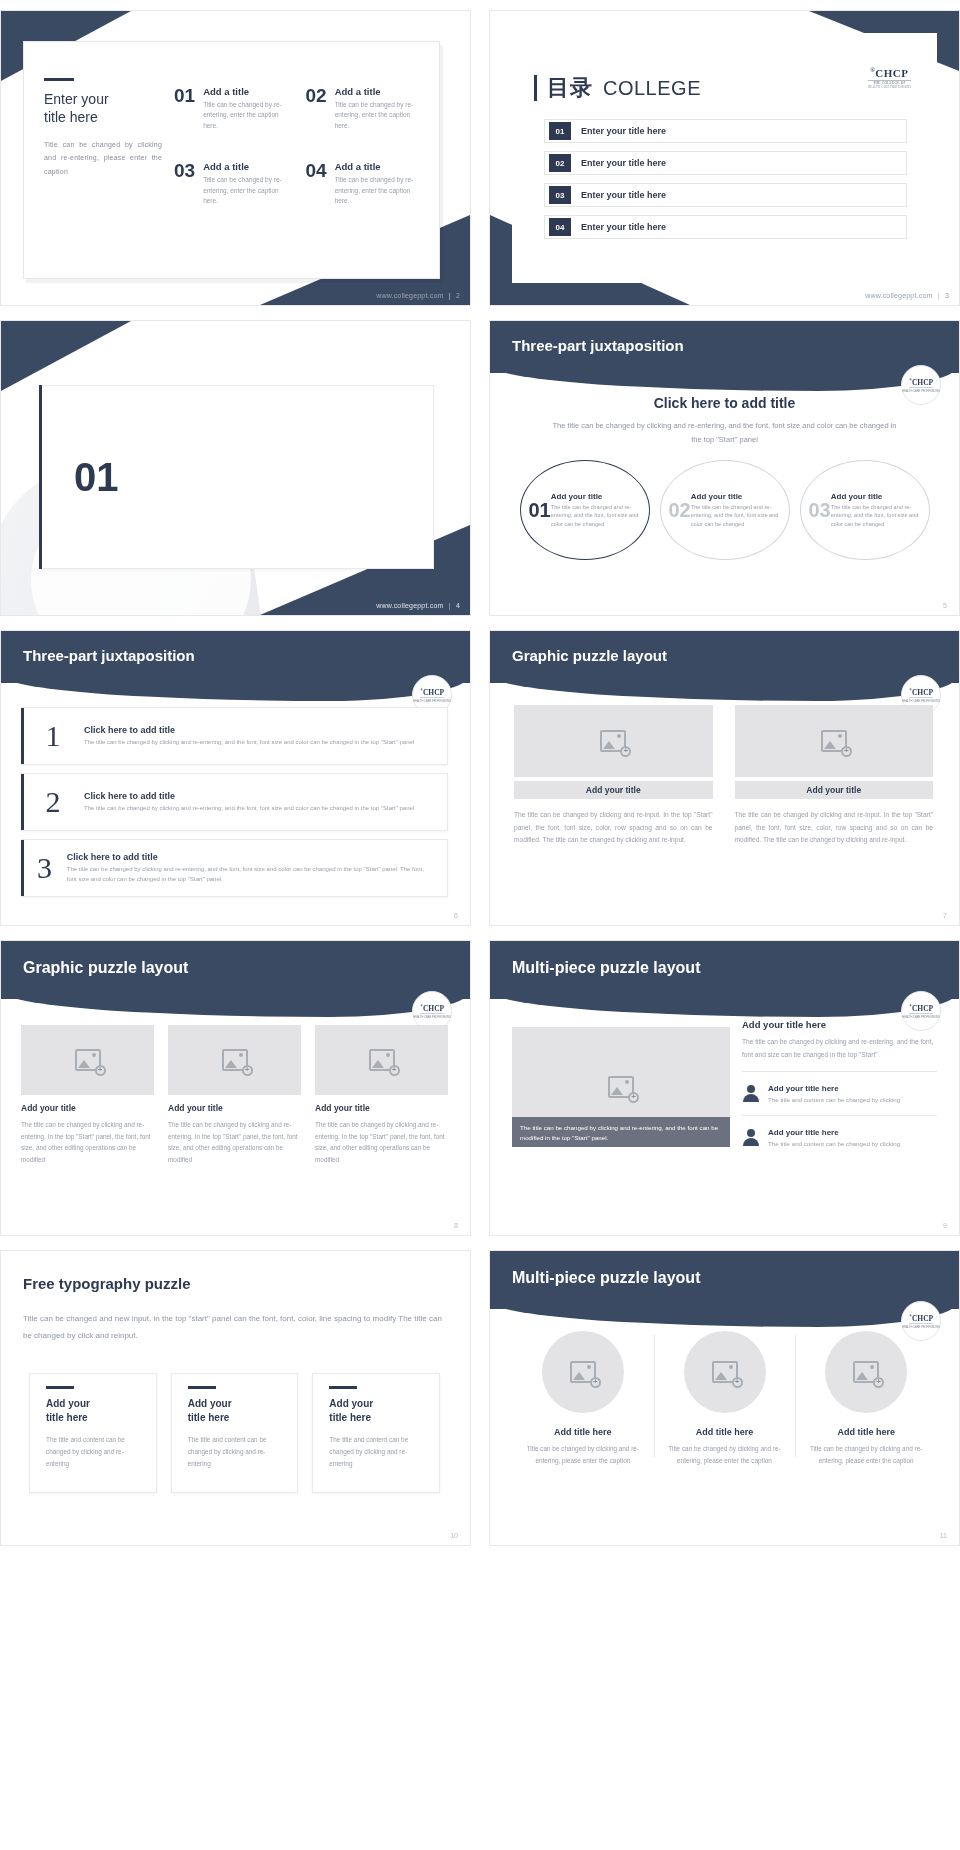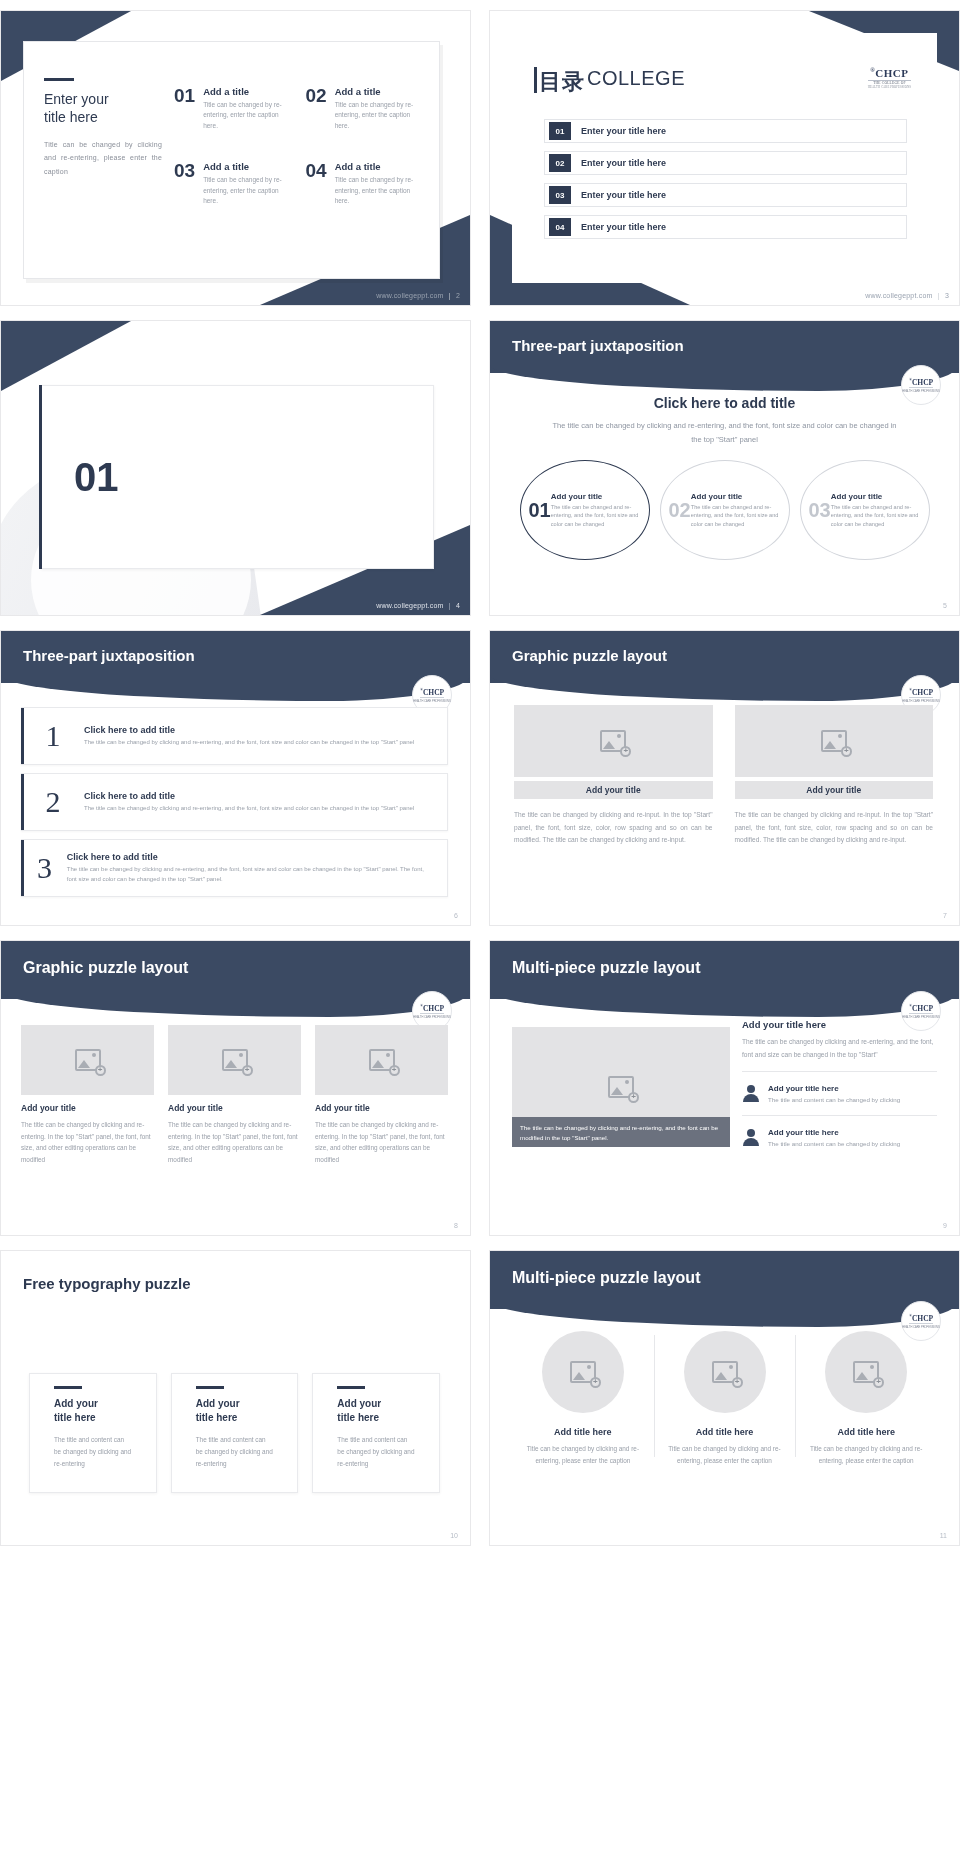--- a/index.html
+++ b/index.html
@@ -119,21 +119,21 @@
   .s2-item { display: flex; gap: 8px; }
   .s2-num { font-size: 19px; font-weight: bold; color: #2e3a51; line-height: 1; }
   .s2-it-t { font-size: 9.5px; font-weight: bold; color: #2e3a51; }
   .s2-it-d { font-size: 6.5px; line-height: 1.6; color: #9aa0aa; margin-top: 3px; }
 
   
   .s3-card {
     position: absolute; left: 22px; top: 22px; right: 22px; bottom: 22px;
     background: #fff;
   }
-  .s3-head { position: absolute; left: 22px; top: 34px; display: flex; align-items: flex-start; gap: 2px; }
+  .s3-head { position: absolute; left: 22px; top: 40px; display: flex; align-items: center; gap: 10px; }
   .s3-tick { width: 3px; height: 26px; background: #2e3a51; }
   .s3-cn { font-family: "Liberation Serif", serif; font-size: 22px; font-weight: bold; color: #2e3a51; letter-spacing: 1px; }
   .s3-en { font-size: 20px; color: #2e3a51; letter-spacing: .5px; }
   .s3-rows { position: absolute; left: 32px; right: 30px; top: 86px; }
   .s3-row {
     height: 24px; border: 1px solid #e3e5e9; margin-bottom: 8px;
     display: flex; align-items: center;
   }
   .s3-badge {
     width: 22px; height: 18px; margin-left: 4px;
@@ -228,21 +228,21 @@
   .s9-ico .body { position: absolute; left: 1px; top: 10px; width: 16px; height: 8px; border-radius: 8px 8px 0 0; background: #3b4a63; }
   .s9-it { font-size: 8px; font-weight: bold; color: #2e3a51; }
   .s9-id { font-size: 6.2px; line-height: 1.6; color: #9aa0aa; margin-top: 2px; }
   .s9-div { height: 1px; background: #e6e7ea; margin-top: 10px; }
 
   
   .s10-title { position: absolute; left: 22px; top: 24px; font-size: 15px; font-weight: bold; color: #2e3a51; }
   .s10-p { position: absolute; left: 22px; right: 26px; top: 60px; font-size: 8px; line-height: 2.1; color: #8f96a2; }
   .s10-cards { position: absolute; left: 28px; right: 30px; top: 122px; display: flex; gap: 14px; }
   .s10-card {
-    flex: 1; border: 1px solid #e9eaed; background: #fff; padding: 12px 24px 16px;
+    flex: 1; border: 1px solid #e9eaed; background: #fff; padding: 12px 16px 16px;
     box-shadow: 0 1px 3px rgba(0,0,0,.05); min-height: 120px;
   }
   .s10-dash { width: 28px; height: 3px; background: #2e3a51; margin-bottom: 8px; }
   .s10-h { font-size: 10px; font-weight: bold; color: #2e3a51; line-height: 1.35; }
   .s10-d { font-size: 6.4px; line-height: 1.85; color: #9aa0aa; margin-top: 10px; }
 
   
   .s11-cols { position: absolute; left: 22px; right: 22px; top: 80px; display: flex; }
   .s11-col { flex: 1; text-align: center; padding: 0 10px; position: relative; }
   .s11-col + .s11-col::before {
@@ -601,20 +601,21 @@
           <div class="s9-it">Add your title here</div>
           <div class="s9-id">The title and content can be changed by clicking</div>
         </div>
       </div>
     </div>
     <div class="pagenum-only">9</div>
   </div>
 
   <div class="slide">
     <div class="s10-title">Free typography puzzle</div>
+    <div class="s10-p">Title can be changed and new input, in the top "start" panel can the font, font, color, line spacing to modify The title can be changed by click and reinput.</div>
     <div class="s10-cards">
       <div class="s10-card">
         <div class="s10-dash"></div>
         <div class="s10-h" style="white-space: pre-line;">Add your
 title here</div>
         <div class="s10-d">The title and content can be changed by clicking and re-entering</div>
       </div>
       <div class="s10-card">
         <div class="s10-dash"></div>
         <div class="s10-h" style="white-space: pre-line;">Add your

